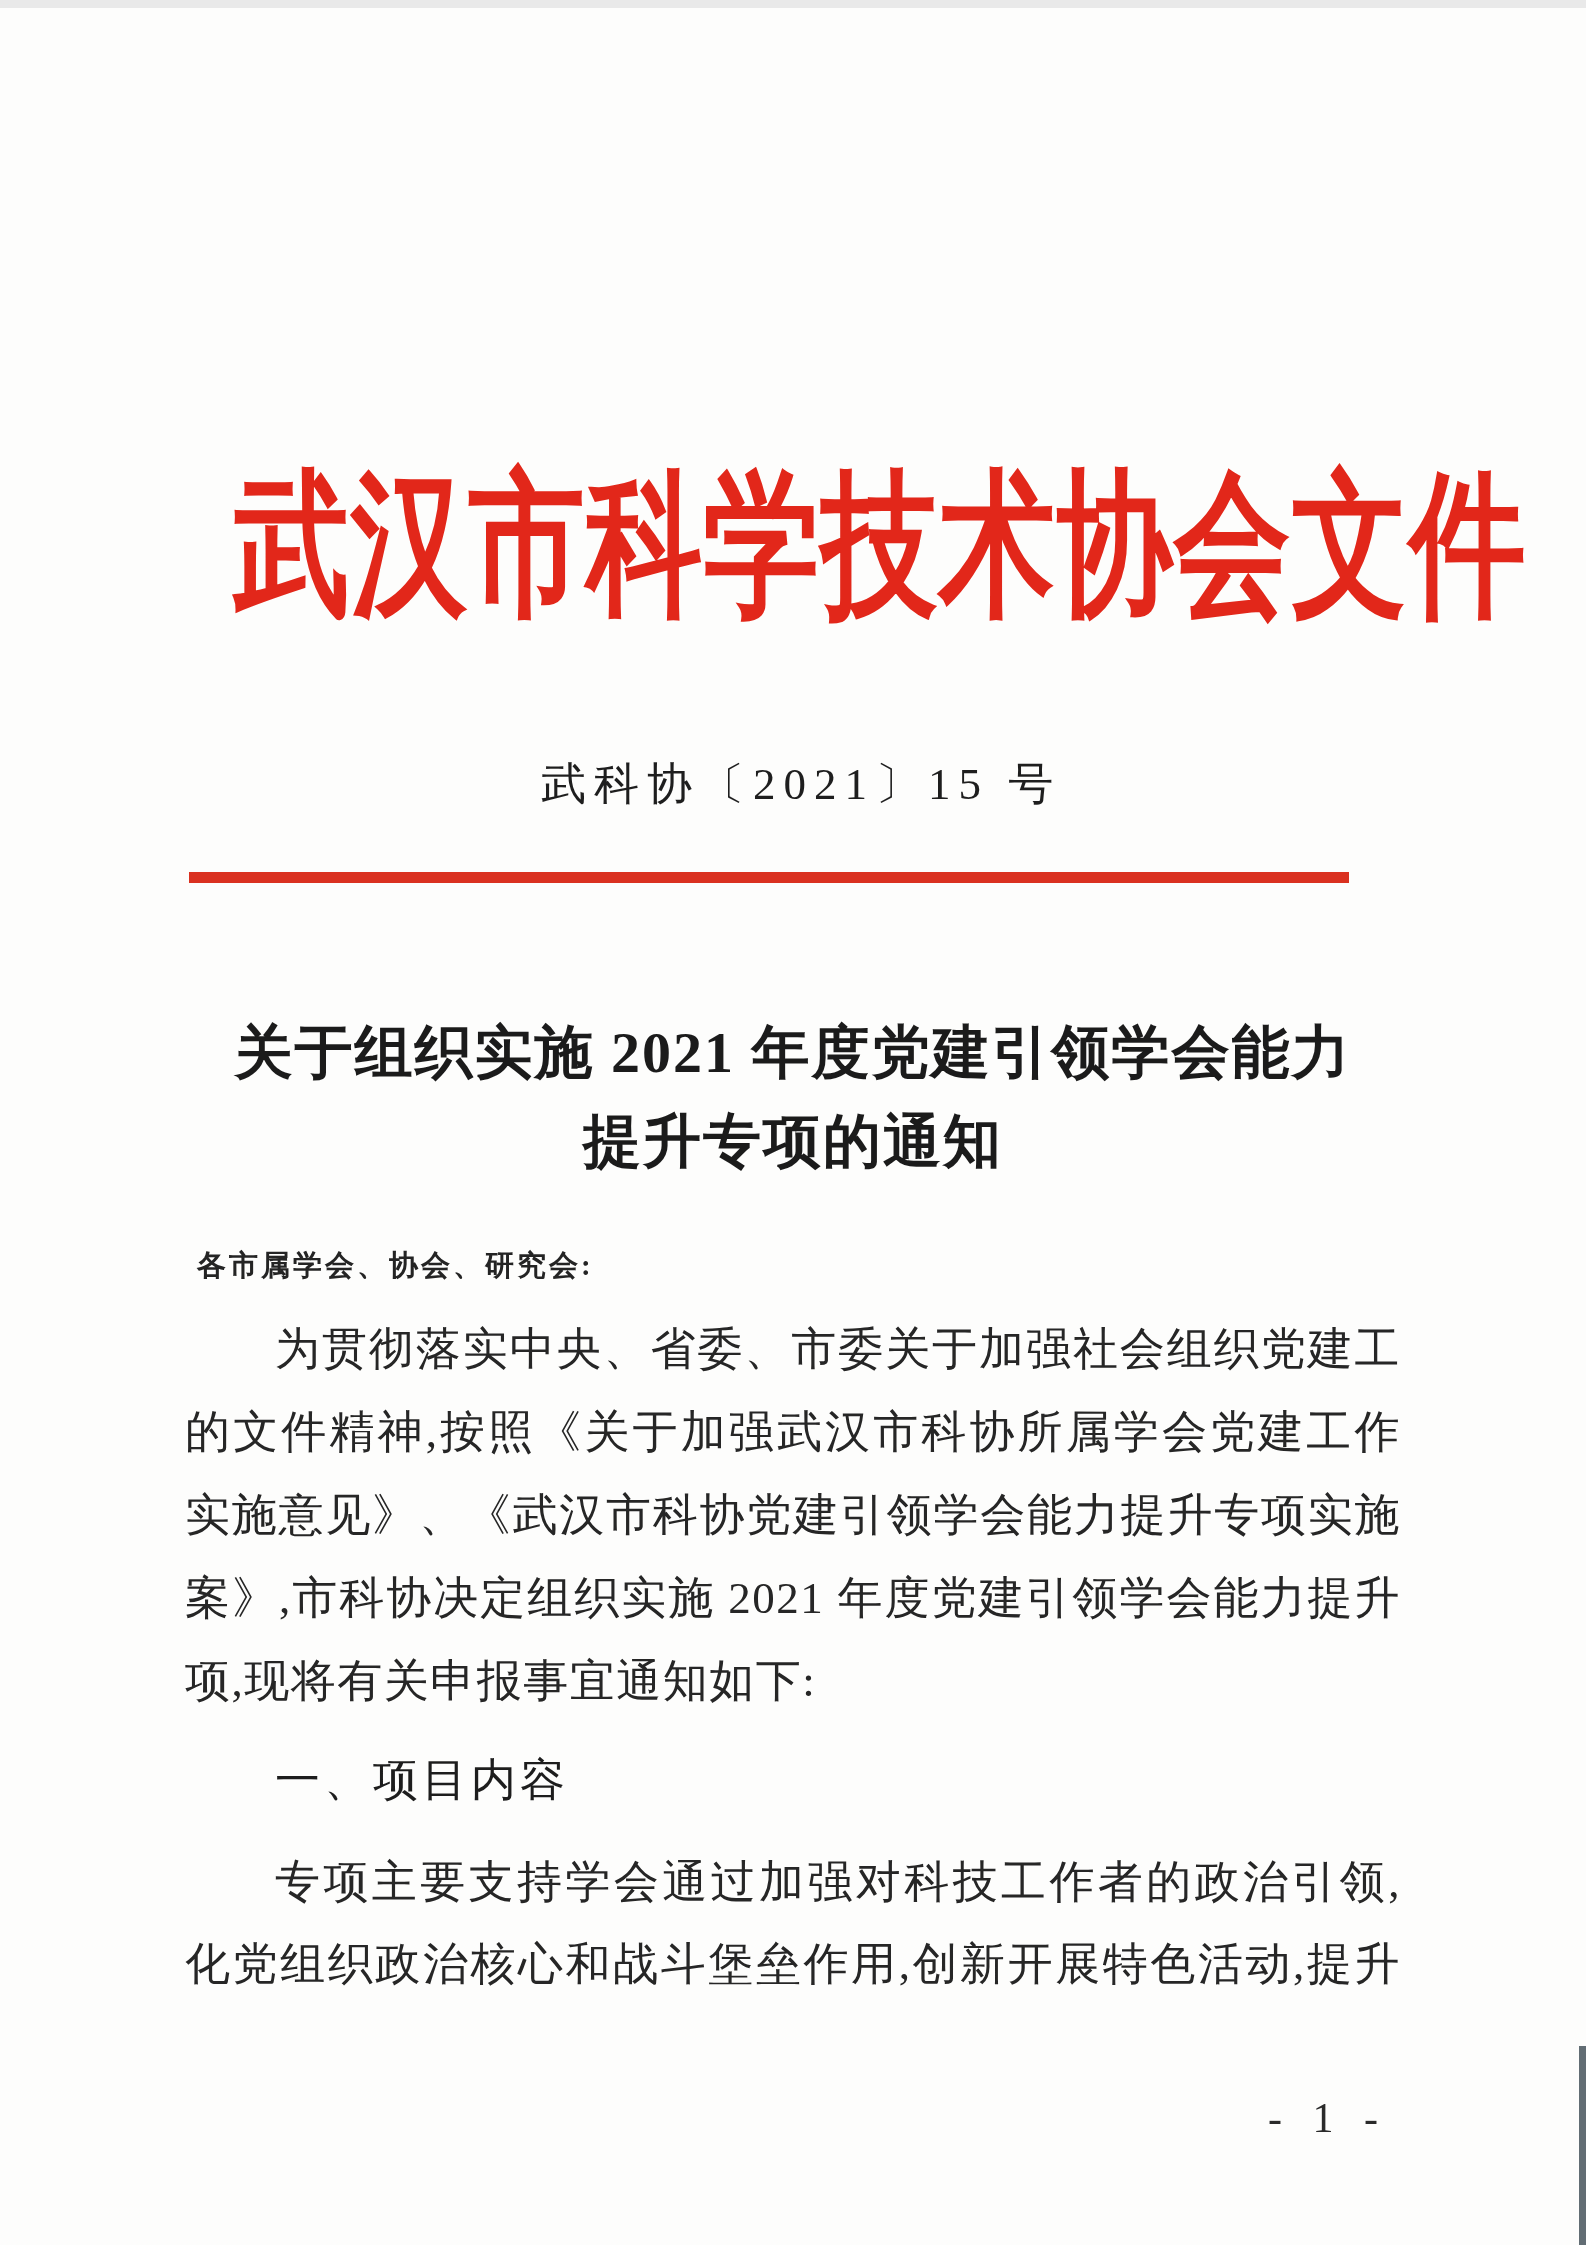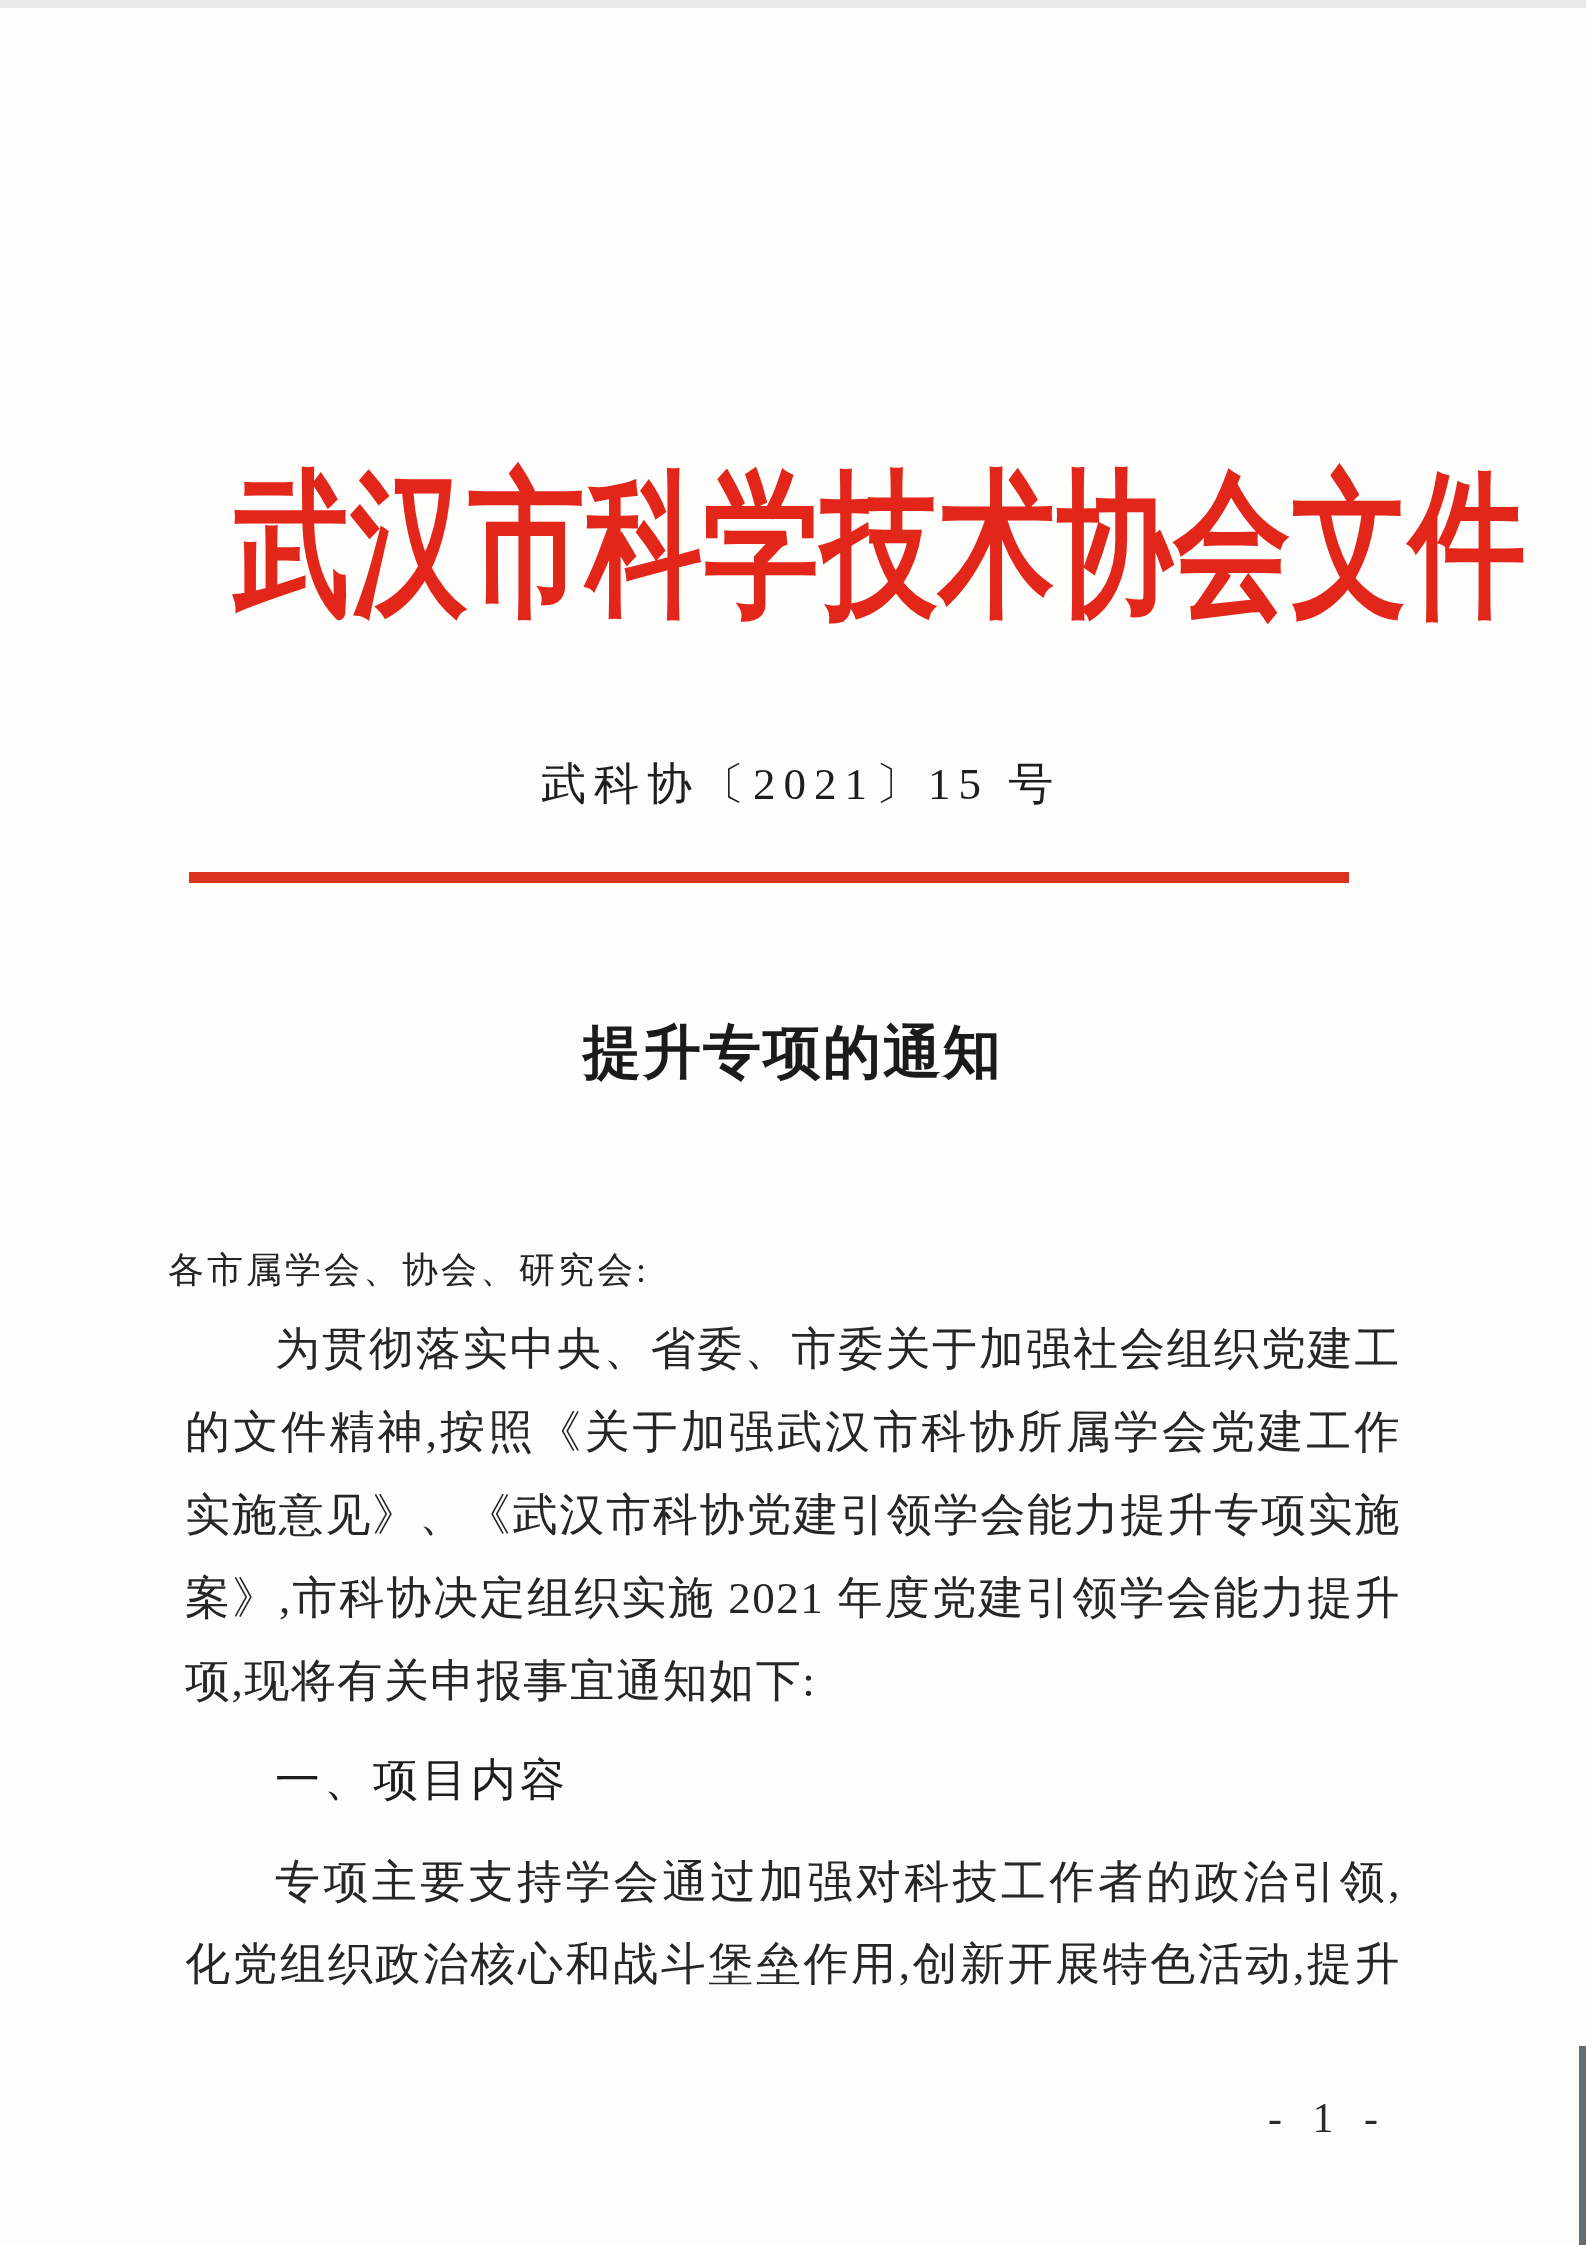--- a/index.html
+++ b/index.html
@@ -53,24 +53,25 @@
   
   .doc-title{
     position:absolute;top:1000px;left:0;width:100%;
     text-align:center;
     font-size:58px;font-weight:bold;
     line-height:89px;
     color:#1b1b1b;
     letter-spacing:2px;
   }
   .salutation{
-    position:absolute;top:1238px;left:168px;width:1216px;
-    font-size:36px;
+    position:absolute;top:1238px;left:197px;width:1216px;
+    font-size:29px;
     letter-spacing:3px;
     color:#242424;
+    font-weight:bold;
   }
   .para{
     position:absolute;left:185px;width:1216px;
   }
   .para1{top:1300px;}
   .para2{top:1833px;}
   .para .line{
     height:83px;
     line-height:83px;
     font-size:45px;
@@ -118,20 +119,21 @@
 
   <div class="org-title">
     <span class="squeeze">武汉市科学技术协会文件</span>
   </div>
 
   <div class="doc-number">武科协〔2021〕15 号</div>
 
   <div class="red-divider"></div>
 
   <div class="doc-title">
+    <div>关于组织实施 2021 年度党建引领学会能力</div>
     <div>提升专项的通知</div>
   </div>
 
   <div class="salutation">各市属学会、协会、研究会:</div>
 
   <div class="para para1">
     <div class="line just indent">为贯彻落实中央、省委、市委关于加强社会组织党建工作</div>
     <div class="line just">的文件精神,按照《关于加强武汉市科协所属学会党建工作的</div>
     <div class="line just">实施意见》、《武汉市科协党建引领学会能力提升专项实施方</div>
     <div class="line just">案》,市科协决定组织实施 2021 年度党建引领学会能力提升专</div>

